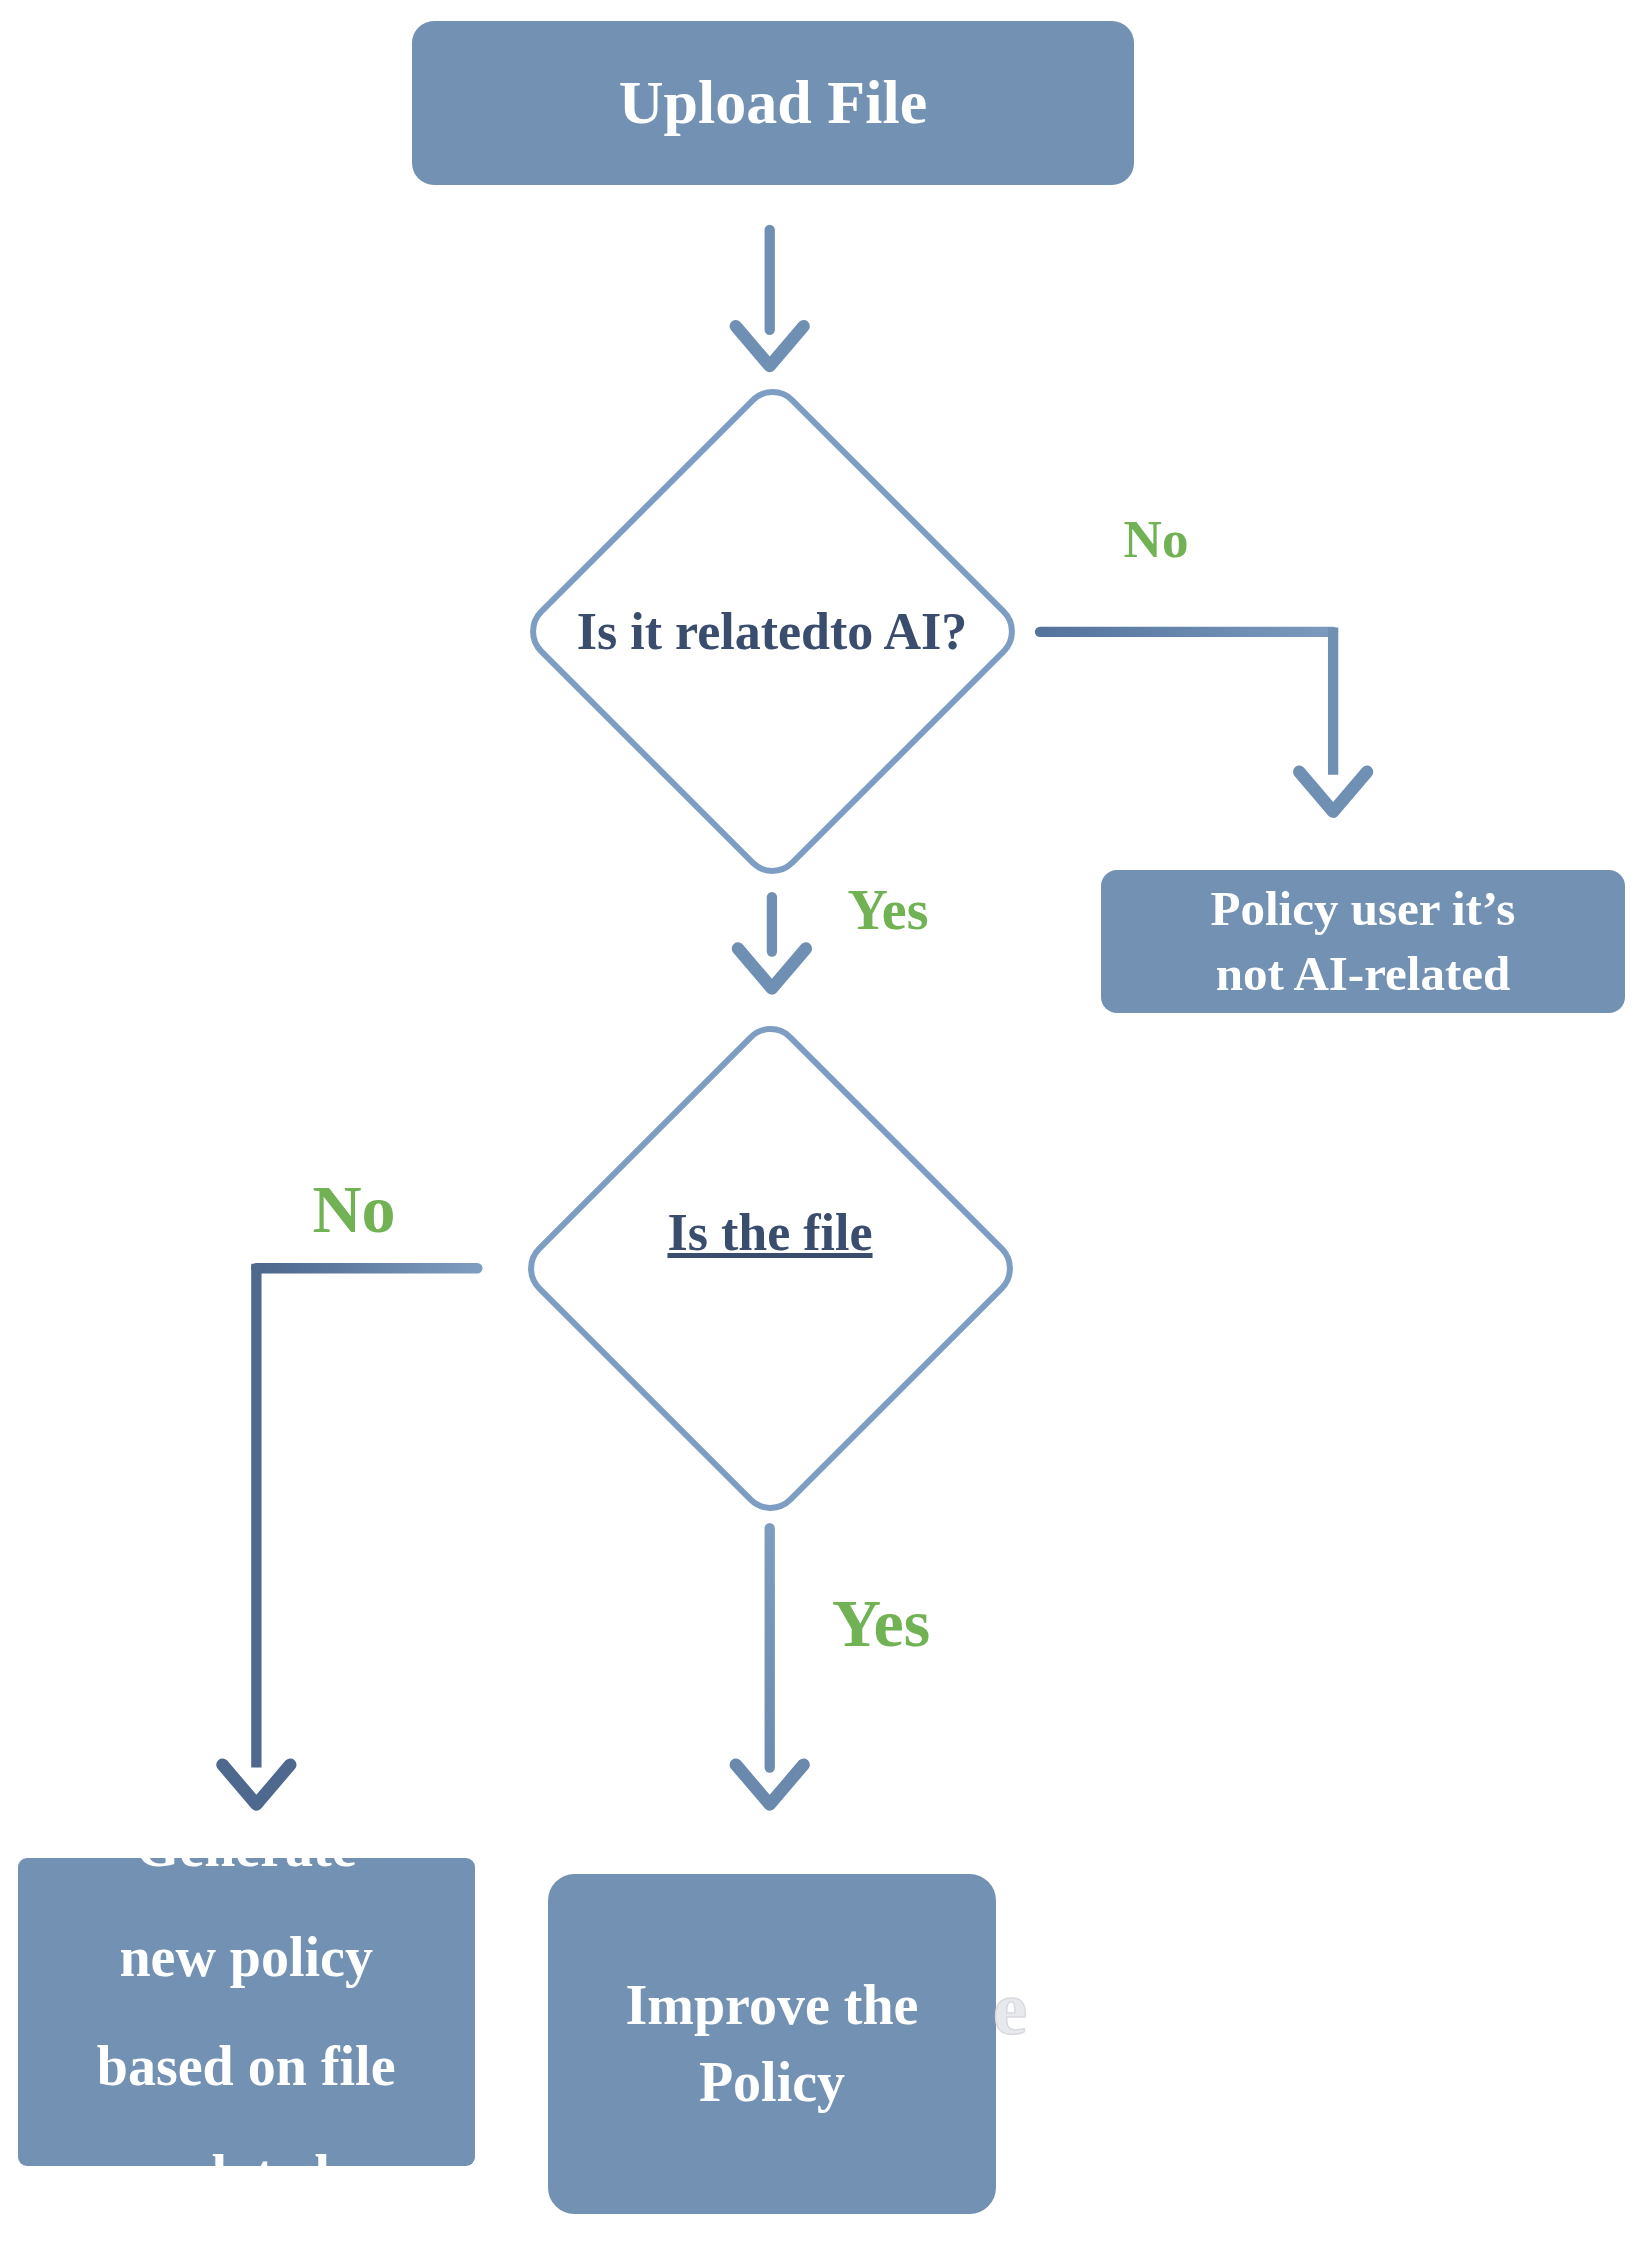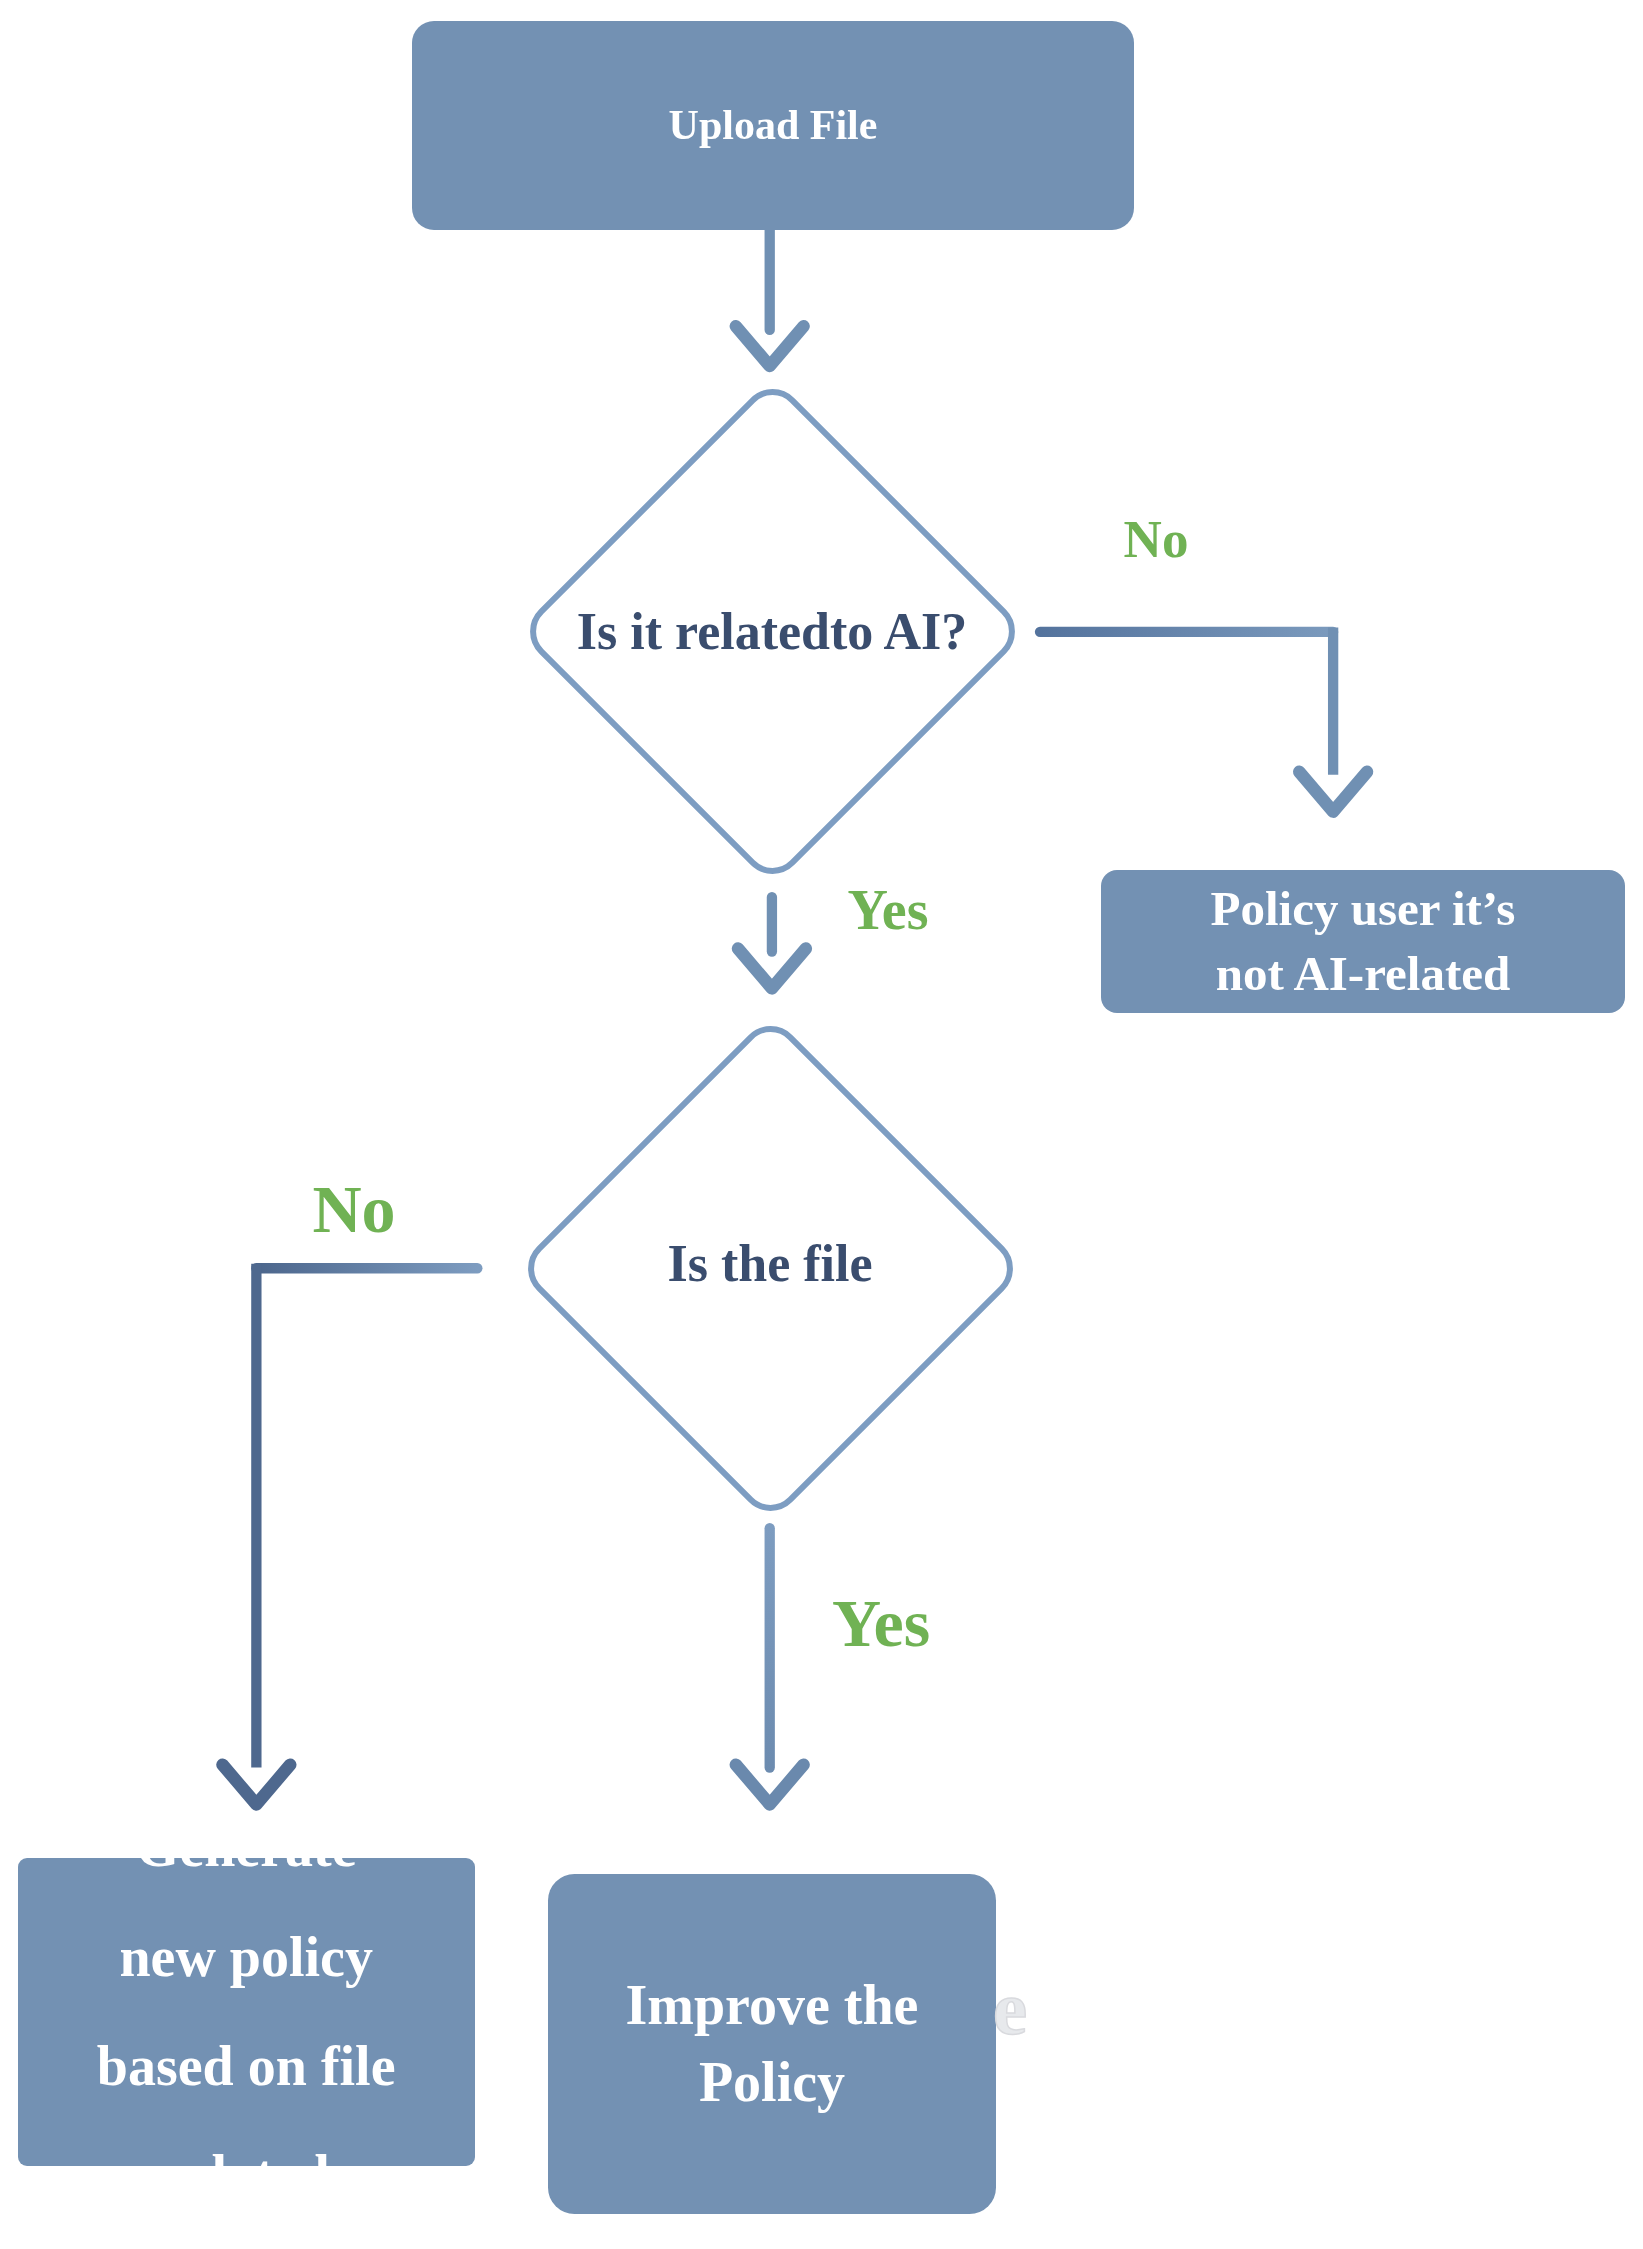--- a/index.html
+++ b/index.html
@@ -20,21 +20,21 @@
     color: var(--box-text, #ffffff);
     display: flex;
     flex-direction: column;
     align-items: center;
     justify-content: center;
     text-align: center;
     font-weight: 700;
   }
   .pbox span { display: block; }
 
-  #upload-box   { left: 412px;  top: 20.6px;   width: 722px; height: 209px; border-radius: 22px; font-size: 42px; }
+  #upload-box   { left: 412px;  top: 20.6px;   width: 722px; height: 164px; border-radius: 22px; font-size: 62px; }
   #notify-box   { left: 1101px; top: 870px; width: 524px; height: 143px; border-radius: 16px; font-size: 49px; line-height: 1.32; }
   #generate-box { left: 17.7px;   top: 1858px; width: 457px; height: 308px; border-radius: 9px; font-size: 56px; line-height: 1.38; gap: 32px; }
   #improve-box  { left: 548px;  top: 1858px; width: 448px; height: 340px; border-radius: 26.5px; font-size: 56px; line-height: 1.38; margin-top: 16px; }
 
   
   .diamond {
     position: absolute;
     width: 361px; height: 361px;
     background: var(--diamond-fill, #ffffff);
     border: 6.6px solid var(--diamond-border, #7d9dc2);
@@ -52,21 +52,21 @@
     flex-direction: row;
     align-items: center;
     justify-content: center;
     text-align: center;
     color: var(--diamond-text, #3a4d6e);
     font-weight: 700;
     font-size: 52px;
     line-height: 1.3;
   }
   #diamond-ai-text     { left: 507px; top: 521px;  }
-  #diamond-policy-text { left: 505px; top: 1153px; }
+  #diamond-policy-text { left: 505px; top: 1122px; text-decoration: underline; }
 
   
   .edge-label {
     position: absolute;
     transform: translate(-50%, -50%);
     color: var(--label-green, #70b254);
     font-weight: 700;
     white-space: nowrap;
   }
   #label-ai-no      { left: 1156px; top: 539px;  font-size: 53px; }

